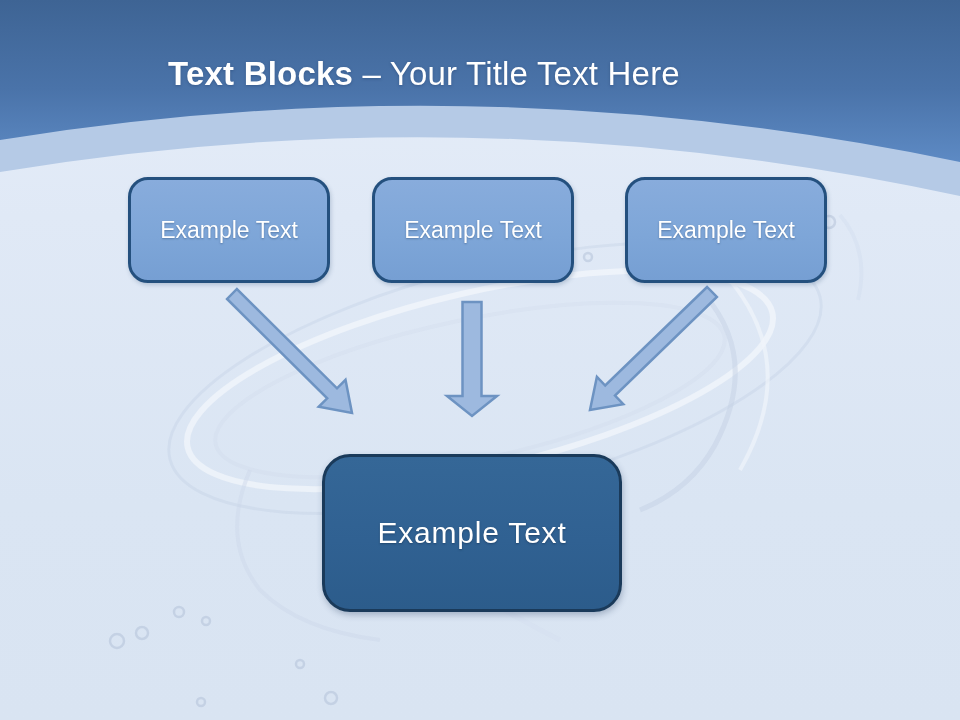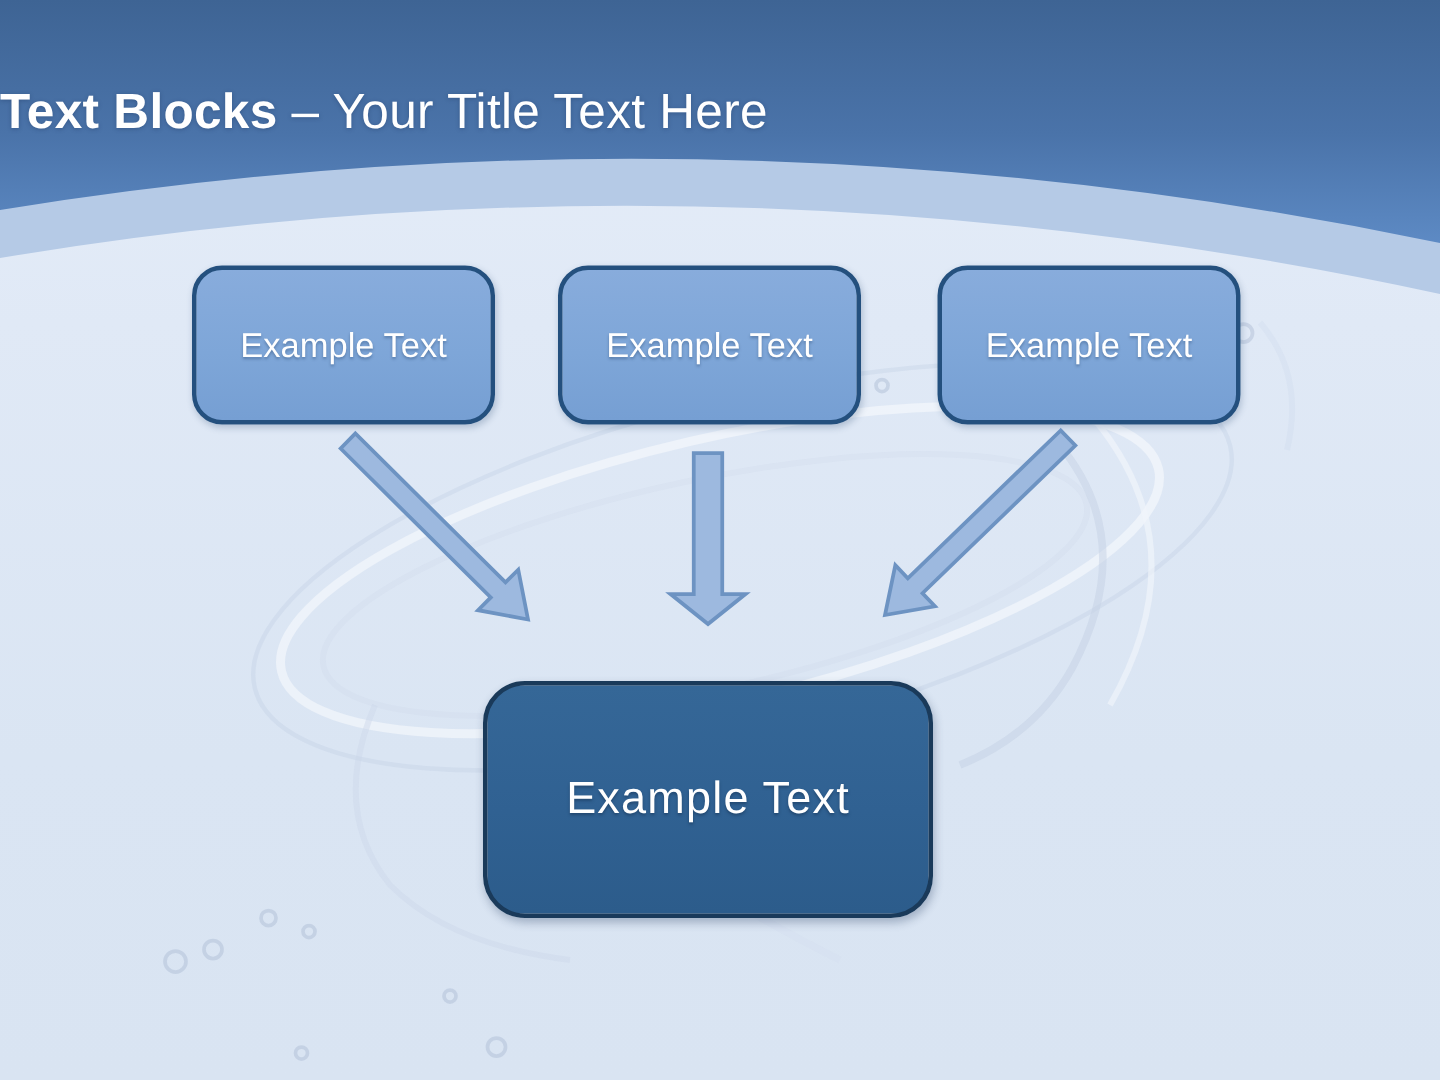--- a/index.html
+++ b/index.html
@@ -15,20 +15,21 @@
     position: absolute;
     top: 0; left: 0;
     width: 960px; height: 720px;
     pointer-events: none;
   }
   .slide-title {
     position: absolute;
     top: 54px;
     left: 0;
     width: 848px;
+    text-align: center;
     color: #ffffff;
     font-size: 33px;
     line-height: 40px;
     letter-spacing: 0.2px;
     text-shadow: 0 1px 3px rgba(25, 50, 90, 0.35);
     white-space: nowrap;
   }
   .slide-title .bold { font-weight: bold; }
   .tblock {
     position: absolute;

